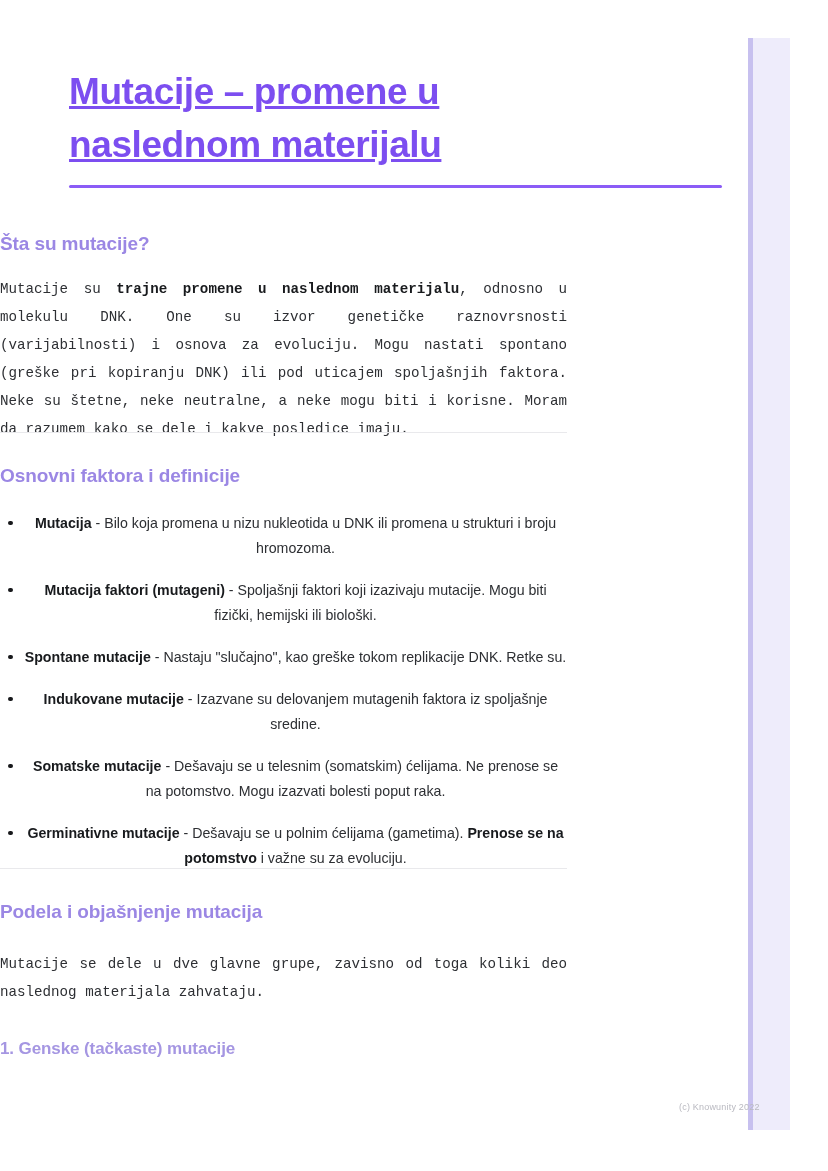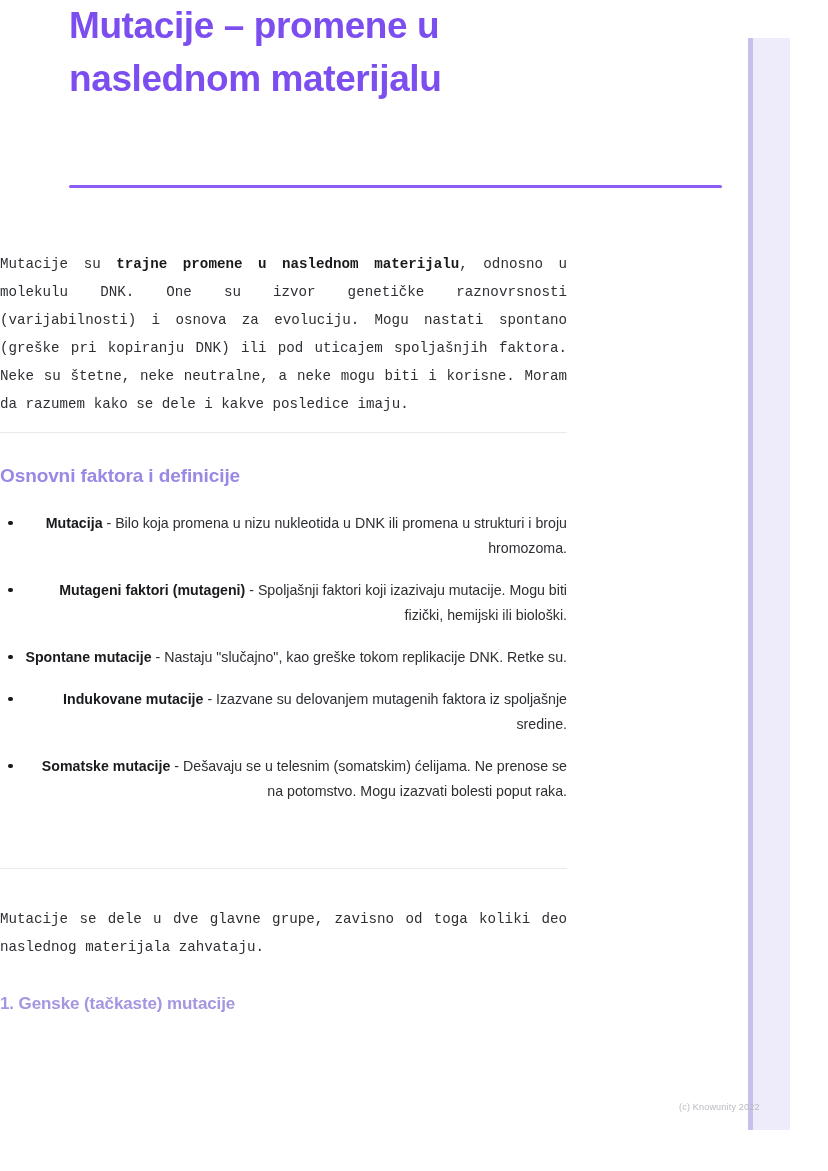--- a/index.html
+++ b/index.html
@@ -48,26 +48,28 @@
   .content {
     position: absolute;
     left: 69px;
     top: 0;
     width: 567px;   
   }
 
   
   .doc-title {
     margin: 0;
+    padding-top: 66px;
     font-size: 37px;
     line-height: 1.42;
     font-weight: 700;
     letter-spacing: -0.4px;
     color: #7c4ef0;
     width: 520px;
+    text-decoration: underline;
   }
 
   .title-rule {
     position: absolute;
     left: 69px;
     top: 185px;
     width: 653px;
     height: 3px;
     background: #8b5cf6;
     border-radius: 2px;
@@ -114,21 +116,21 @@
     padding: 0;
     list-style: none;
   }
   ul.bullets li {
     position: relative;
     padding-left: 24px;
     margin-bottom: 17px;
     font-size: 14.2px;
     line-height: 25px;
     color: #2d2f33;
-    text-align: right;
+    text-align: center;
   }
   ul.bullets li:last-child { margin-bottom: 0; }
   ul.bullets li .dot {
     position: absolute;
     left: 8px;
     top: 10px;
     width: 4.5px;
     height: 4.5px;
     border-radius: 50%;
     background: #17181b;
@@ -167,42 +169,45 @@
   <div class="page-edge-rule"></div>
 
   <div class="content">
 
     <h1 class="doc-title">Mutacije – promene u naslednom materijalu</h1>
   </div>
 
   <div class="title-rule"></div>
 
   <div class="content blk" style="top:232px;">
+    <h2 class="section-title">Šta su mutacije?</h2>
     <p class="para" style="margin-top:18px;">Mutacije su <b>trajne promene u naslednom materijalu</b>, odnosno u molekulu DNK. One su izvor genetičke raznovrsnosti (varijabilnosti) i osnova za evoluciju. Mogu nastati spontano (greške pri kopiranju DNK) ili pod uticajem spoljašnjih faktora. Neke su štetne, neke neutralne, a neke mogu biti i korisne. Moram da razumem kako se dele i kakve posledice imaju.</p>
   </div>
 
   <div class="content blk" style="top:432px;">
     <hr class="divider">
   </div>
 
   <div class="content blk" style="top:464px;">
     <h2 class="section-title">Osnovni faktora i definicije</h2>
     <ul class="bullets" style="margin-top:22px;">
         <li><span class="dot"></span><b>Mutacija</b> - Bilo koja promena u nizu nukleotida u DNK ili promena u strukturi i broju hromozoma.</li>
-        <li><span class="dot"></span><b>Mutageni faktori (mutageni)</b> - Spoljašnji faktori koji izazivaju mutacije. Mogu biti fizički, hemijski ili biološki.</li>
+        <li><span class="dot"></span><b>Mutacija faktori (mutageni)</b> - Spoljašnji faktori koji izazivaju mutacije. Mogu biti fizički, hemijski ili biološki.</li>
         <li><span class="dot"></span><b>Spontane mutacije</b> - Nastaju "slučajno", kao greške tokom replikacije DNK. Retke su.</li>
         <li><span class="dot"></span><b>Indukovane mutacije</b> - Izazvane su delovanjem mutagenih faktora iz spoljašnje sredine.</li>
         <li><span class="dot"></span><b>Somatske mutacije</b> - Dešavaju se u telesnim (somatskim) ćelijama. Ne prenose se na potomstvo. Mogu izazvati bolesti poput raka.</li>
+        <li><span class="dot"></span><b>Germinativne mutacije</b> - Dešavaju se u polnim ćelijama (gametima). <b>Prenose se na potomstvo</b> i važne su za evoluciju.</li>
       </ul>
   </div>
 
   <div class="content blk" style="top:868px;">
     <hr class="divider">
   </div>
 
   <div class="content blk" style="top:900px;">
-    <p class="para" style="margin-top:5px;">Mutacije se dele u dve glavne grupe, zavisno od toga koliki deo naslednog materijala zahvataju.</p>
+    <h2 class="section-title">Podela i objašnjenje mutacija</h2>
+    <p class="para" style="margin-top:25px;">Mutacije se dele u dve glavne grupe, zavisno od toga koliki deo naslednog materijala zahvataju.</p>
     <h3 class="sub-title" style="margin-top:32px;">1. Genske (tačkaste) mutacije</h3>
   </div>
 
   <div class="watermark">(c) Knowunity 2022</div>
 
 </div>
 
 </body></html>

